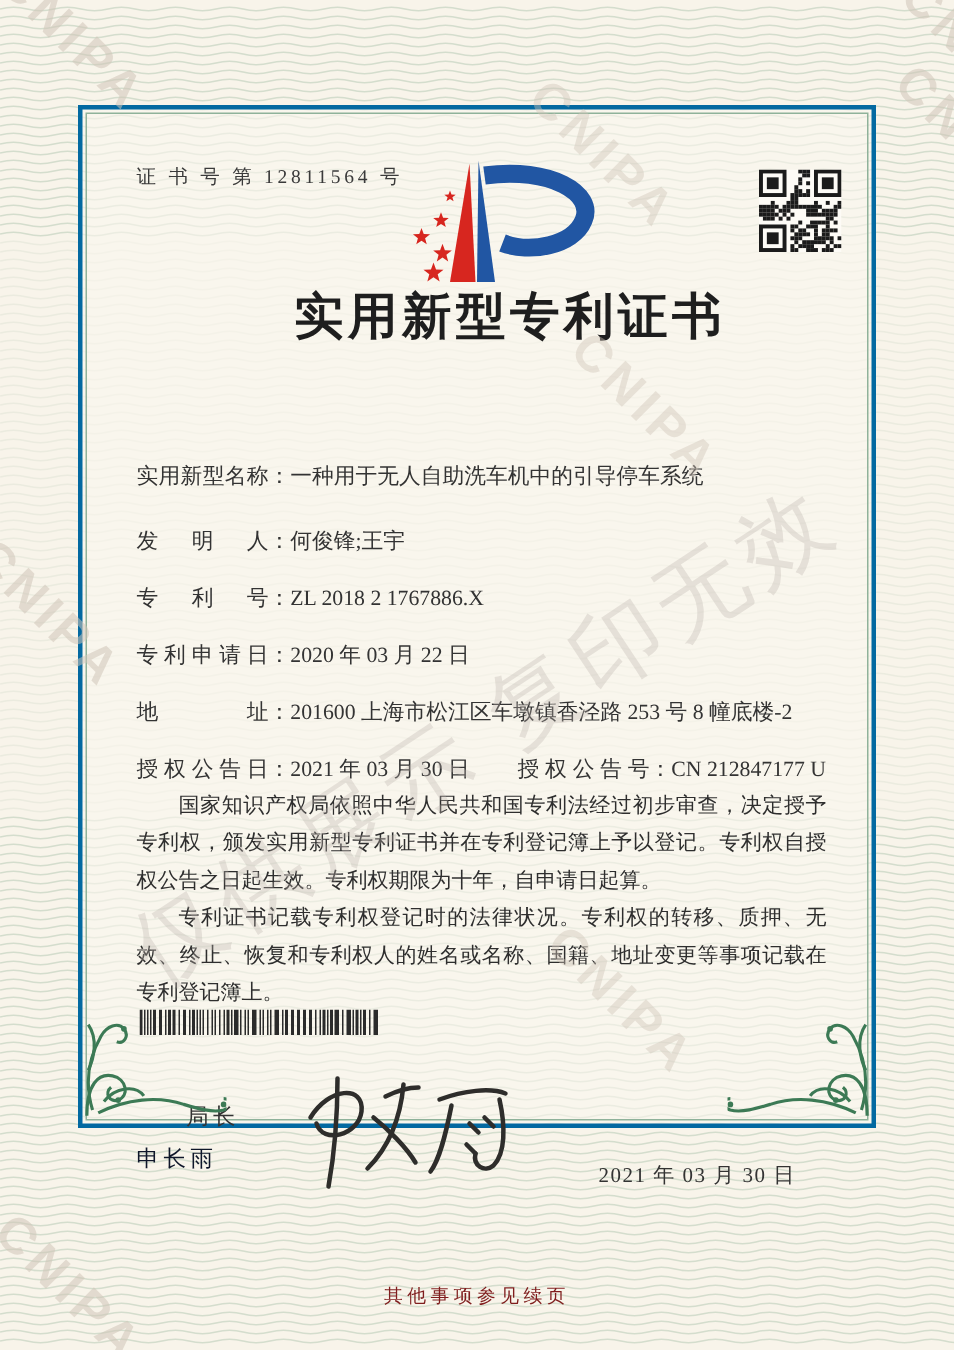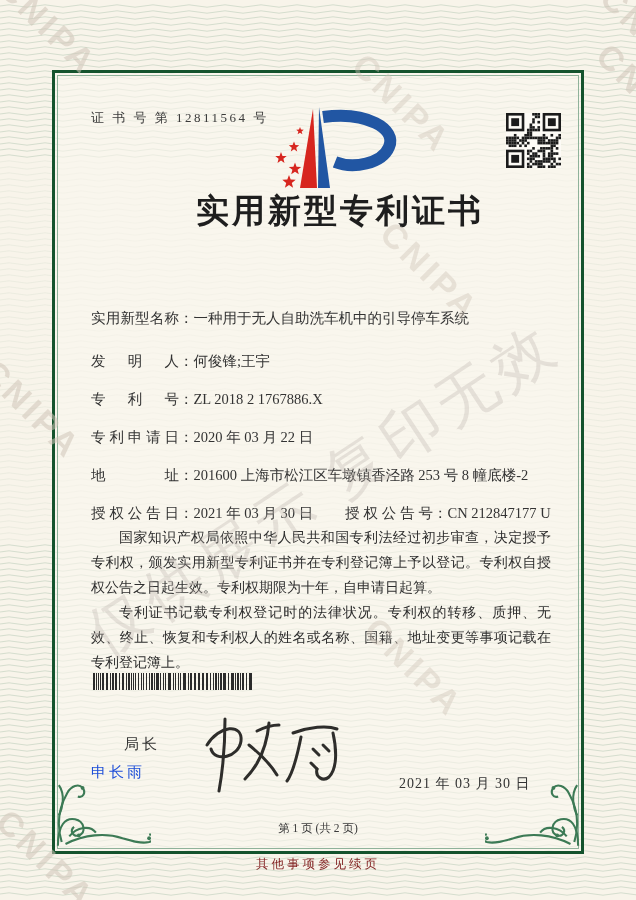--- a/index.html
+++ b/index.html
@@ -1,21 +1,21 @@
 <!DOCTYPE html>
 <html><head>
 <meta charset="utf-8">
 <style>
   html,body{margin:0;padding:0;background:#f7f3e9;}
   .page{position:relative;width:636px;height:900px;background:#f8f4ea;overflow:hidden;
         font-family:"Liberation Serif","DejaVu Serif",serif;color:#2f2f2f;}
   #page-waves{position:absolute;left:0;top:0;z-index:0;}
   
-  .frame{position:absolute;left:52px;top:70px;width:532px;height:784px;
-         border:3px solid #14532d;box-sizing:border-box;background:rgba(250,247,238,0.6);z-index:1;}
+  .frame{position:absolute;left:52px;top:70px;width:532px;height:682px;
+         border:3px solid #0369a1;box-sizing:border-box;background:rgba(250,247,238,0.6);z-index:1;}
   .frame-inner{position:absolute;inset:2px;border:1px solid #8fb29a;pointer-events:none;}
   
   .cert-no{position:absolute;left:36px;top:36px;font-size:13px;letter-spacing:2.5px;color:#3a3a3a;}
   .logo{position:absolute;left:212px;top:30px;width:160px;height:85px;}
   .qr{position:absolute;right:20px;top:40px;width:55px;height:55px;}
   .title{position:absolute;left:0;right:0;top:116px;margin:0;text-align:center;
          font-size:33px;font-weight:bold;letter-spacing:3px;color:#1e1e1e;padding-left:44px;}
   
   .fields{position:absolute;left:36px;top:196px;width:470px;font-size:14.5px;color:#333;margin-top:39px;}
   .row{margin-bottom:17px;line-height:21px;white-space:nowrap;}
@@ -25,21 +25,21 @@
   .flabel{display:inline-block;width:88px;text-align:justify;text-align-last:justify;vertical-align:top;}
   .colon{display:inline-block;vertical-align:top;}
   .fvalue{display:inline-block;vertical-align:top;}
   
   .body-text{position:absolute;left:36px;top:452px;width:460px;font-size:14px;
              line-height:25px;text-align:justify;color:#2e2e2e;}
   .body-text p{margin:0;text-indent:2em;}
   
   .barcode{position:absolute;left:38px;top:600px;width:162px;height:17px;}
   .sig-title{position:absolute;left:36px;top:662px;font-size:15px;letter-spacing:3px;color:#333;margin-left:33px;}
-  .sig-name{position:absolute;left:36px;top:690px;font-size:15px;letter-spacing:3px;color:#1d4ed8;}
+  .sig-name{position:absolute;left:36px;top:690px;font-size:15px;letter-spacing:3px;color:#0f172a;}
   .sig-hand{position:absolute;left:130px;top:638px;width:160px;height:85px;}
   .sig-date{position:absolute;left:344px;top:702px;font-size:14px;letter-spacing:1px;color:#333;}
   .footer-page{position:absolute;left:0;right:0;top:748px;text-align:center;font-size:11.5px;color:#3a3a3a;}
   
   .flourish{position:absolute;width:95px;height:105px;bottom:3px;}
   .flourish.left{left:1px;}
   .flourish.right{right:1px;transform:scaleX(-1);}
   
   .continuation{position:absolute;left:0;right:0;top:856px;text-align:center;
                 font-size:12.5px;letter-spacing:3px;color:#7f1d1d;z-index:2;}
@@ -493,21 +493,20 @@
         <path d="M116,26 C112,46 108,62 102,70"></path>
         <path d="M148,22 C152,40 152,58 144,66 C138,71 130,66 132,58"></path>
         <path d="M128,38 L134,44"></path>
         <path d="M138,34 L144,40"></path>
         <path d="M126,52 L132,58"></path>
       </g>
     </svg>
 
     <span class="sig-date">2021 年 03 月 30 日</span>
 
-    <div class="footer-page">第 1 页 (共 2 页)</div>
 
     <svg class="flourish left" viewBox="0 0 100 110">
       <g fill="none" stroke="#3c7a55" stroke-width="2.2">
         <path d="M2,108 C2,86 10,78 20,80 C30,82 32,94 24,97 C18,99 14,92 19,88"></path>
         <path d="M6,104 C0,84 4,66 12,52 C16,45 24,42 28,47 C32,52 28,58 23,56"></path>
         <path d="M10,106 C30,96 52,94 70,100 C80,103 90,106 98,104 C104,102 104,96 98,96"></path>
         <path d="M14,98 C22,88 36,86 42,94"></path>
         <path d="M3,44 C10,54 7,68 3,76"></path>
       </g>
       <g fill="#3c7a55">

